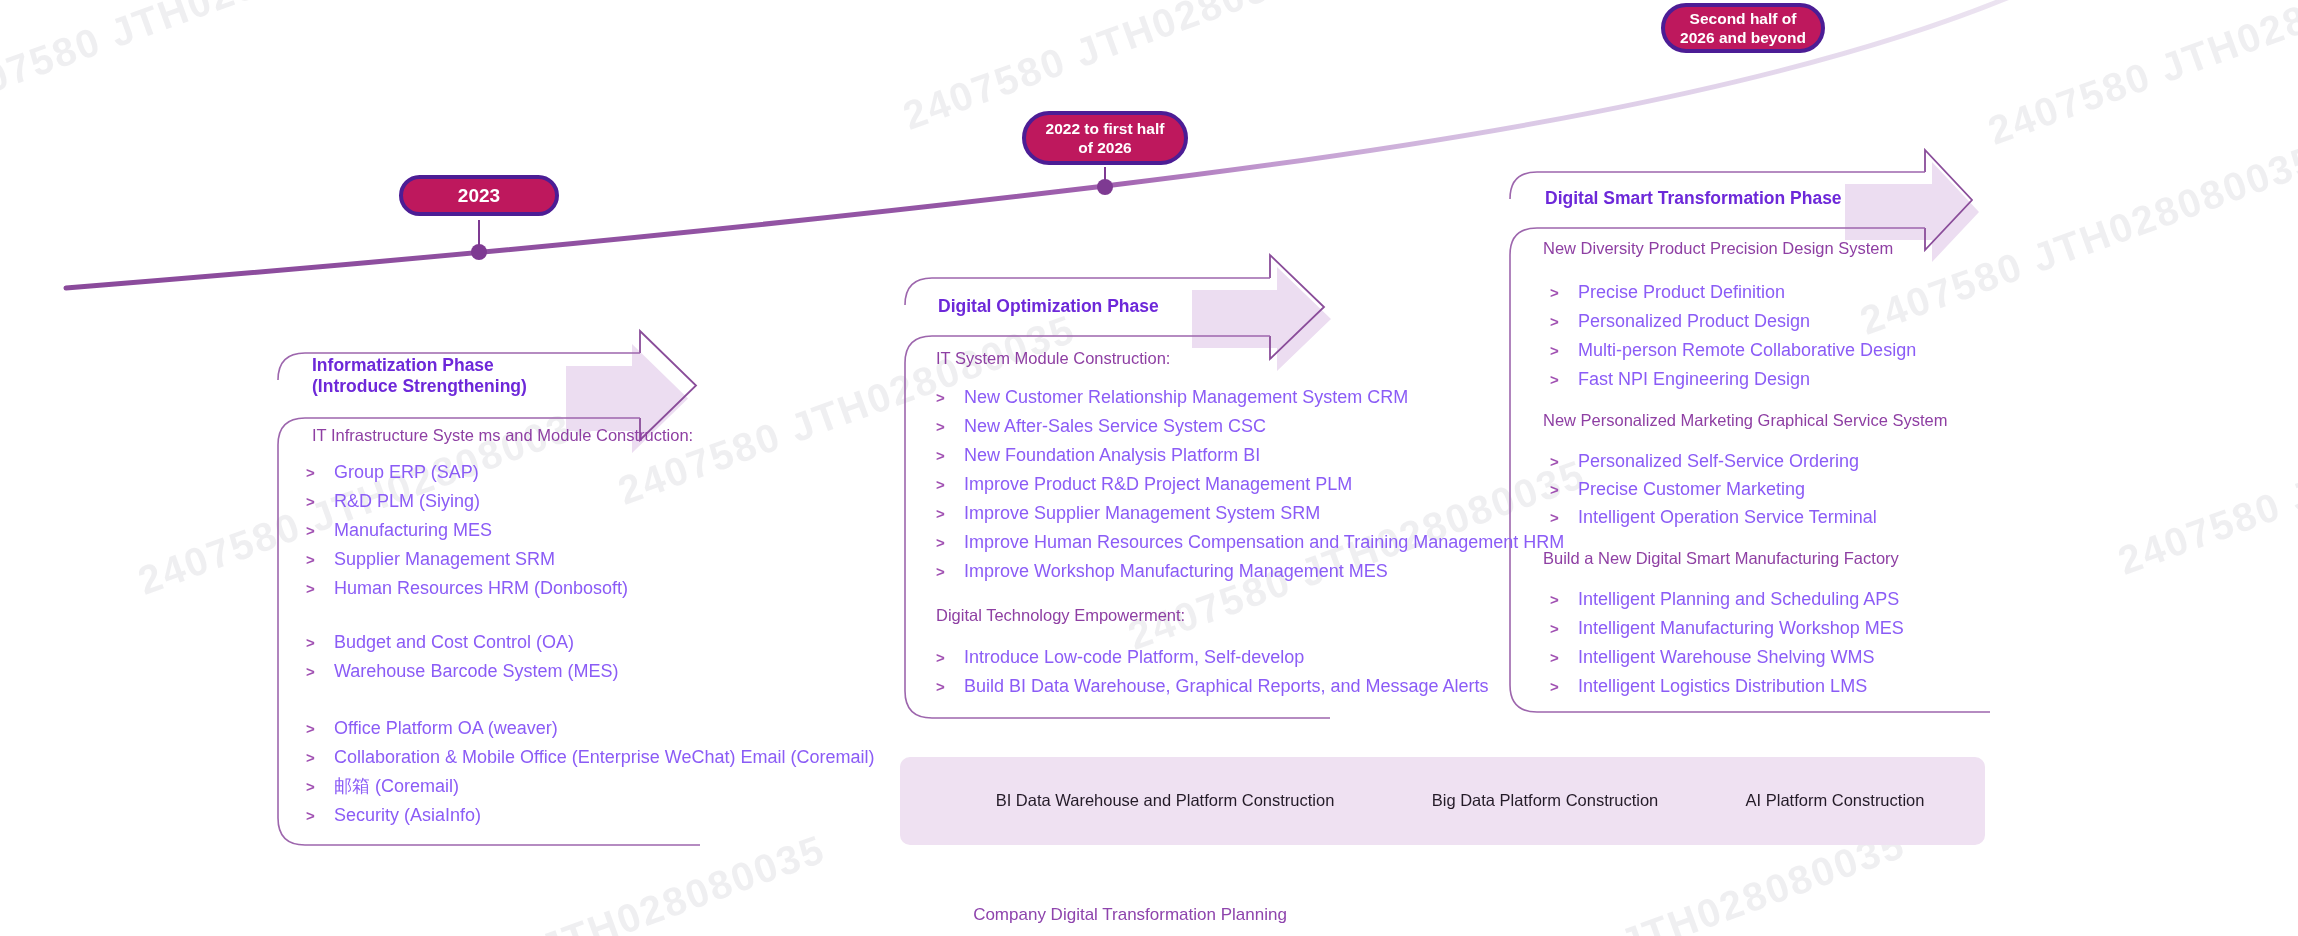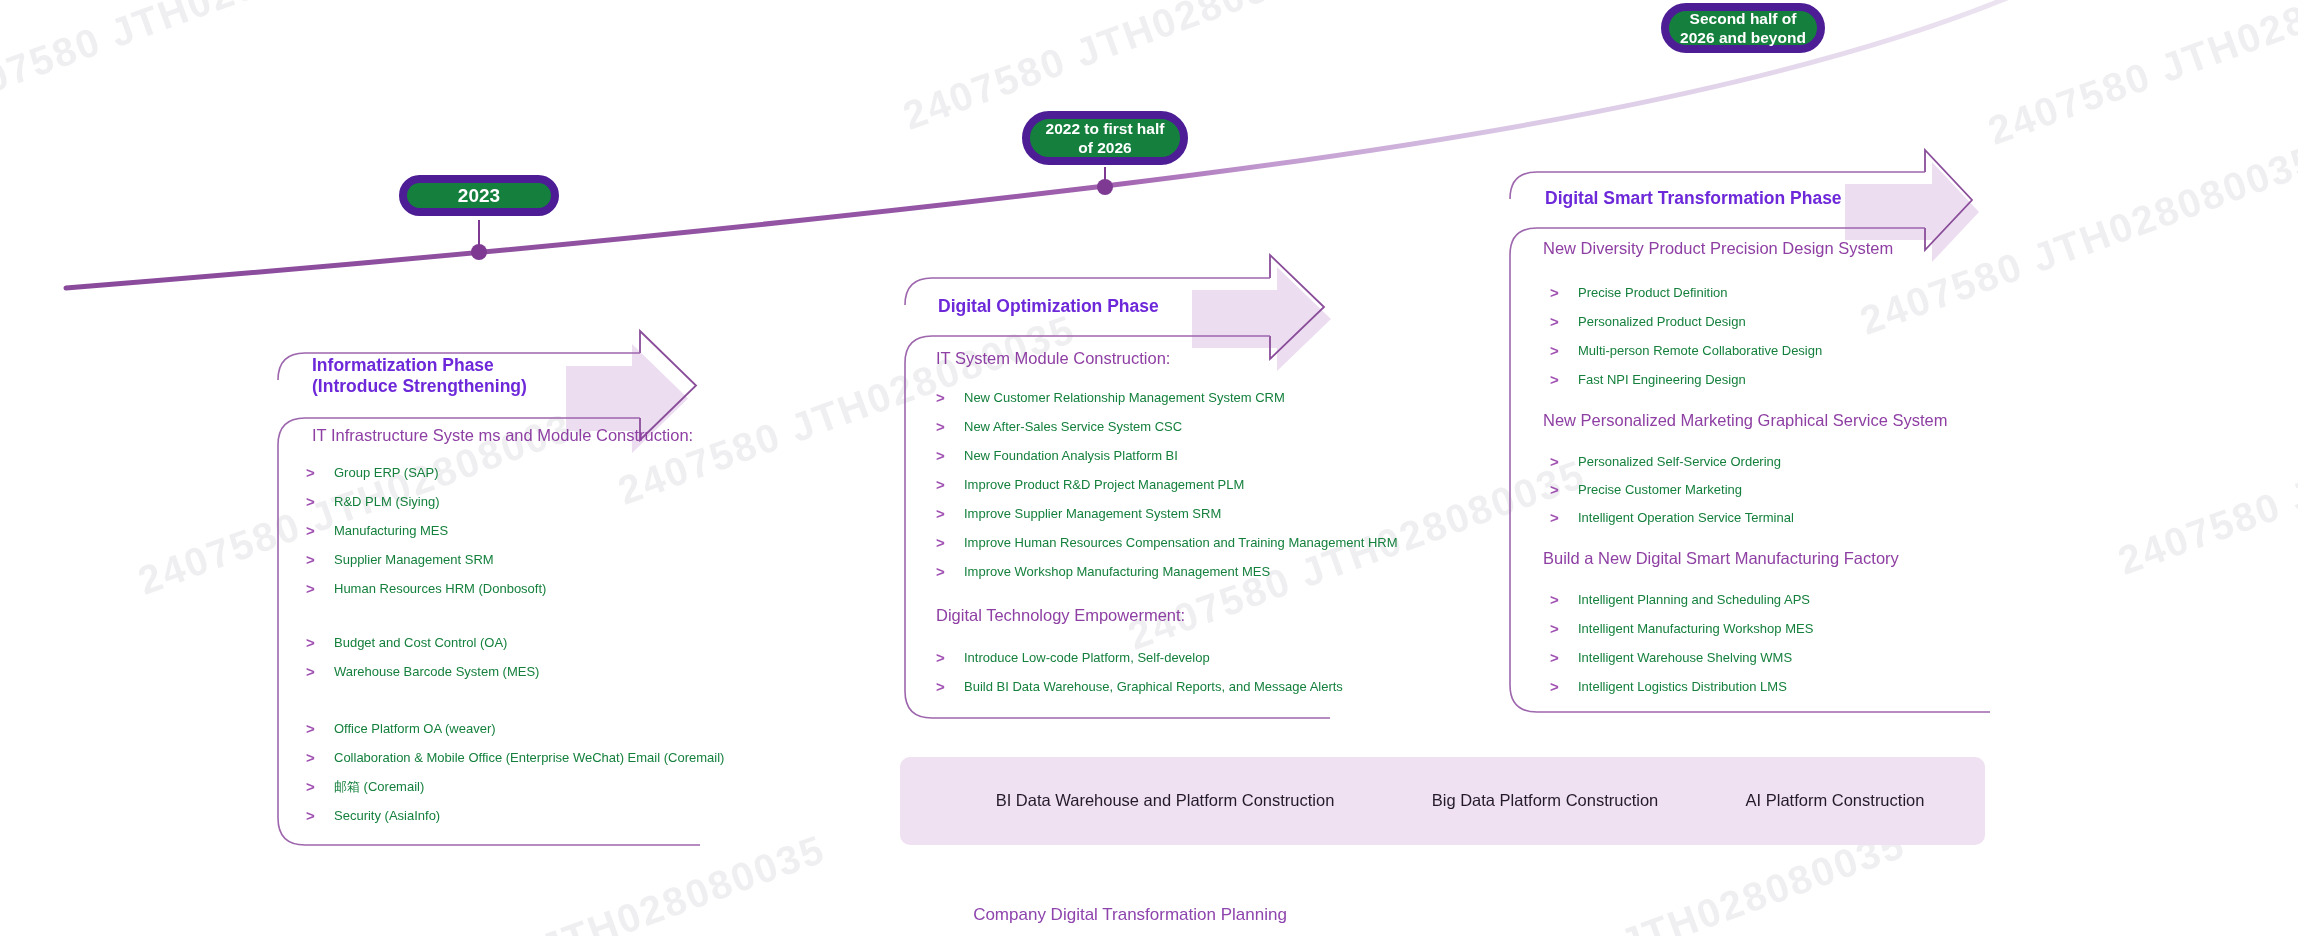--- a/index.html
+++ b/index.html
@@ -9,32 +9,32 @@
   }
   .skeleton{position:absolute;left:0;top:0;width:2298px;height:936px;pointer-events:none;}
   
   .wm{
     position:absolute;white-space:nowrap;font-size:40px;font-weight:bold;
     letter-spacing:2px;color:rgba(100,95,115,0.10);
     transform:rotate(-20deg);transform-origin:0 50%;
   }
   
   .badge{
-    position:absolute;background:#15803d;border:8px solid #4c1d95;border-radius:34px;
+    position:absolute;background:#be185d;border:4px solid #4c1d95;border-radius:34px;
     color:#ffffff;font-weight:bold;display:flex;flex-direction:column;
     align-items:center;justify-content:center;text-align:center;box-sizing:border-box;
   }
   .badge .bl{line-height:19px;font-size:15.5px;}
   .badge.big .bl{font-size:19px;line-height:22px;}
   
   .ptitle{position:absolute;color:#6d28d9;font-size:17.5px;font-weight:bold;line-height:21px;white-space:nowrap;}
   .heading{position:absolute;color:#8e3fa3;font-size:16.5px;line-height:20px;white-space:nowrap;}
   .item{position:absolute;display:flex;align-items:flex-start;white-space:nowrap;}
   .item .chev{width:28px;color:#a050b2;font-size:15px;font-weight:bold;line-height:19px;}
-  .item .txt{color:#15803d;font-size:13px;line-height:19px;}
+  .item .txt{color:#8b5cf6;font-size:18px;line-height:19px;}
   
   .bottom-bar{
     position:absolute;left:900px;top:757px;width:1085px;height:88px;
     background:#efe1f2;border-radius:10px;
   }
   .bar-label{
     position:absolute;top:791px;transform:translateX(-50%);
     color:#241b28;font-size:16.5px;white-space:nowrap;
   }
   .caption{

